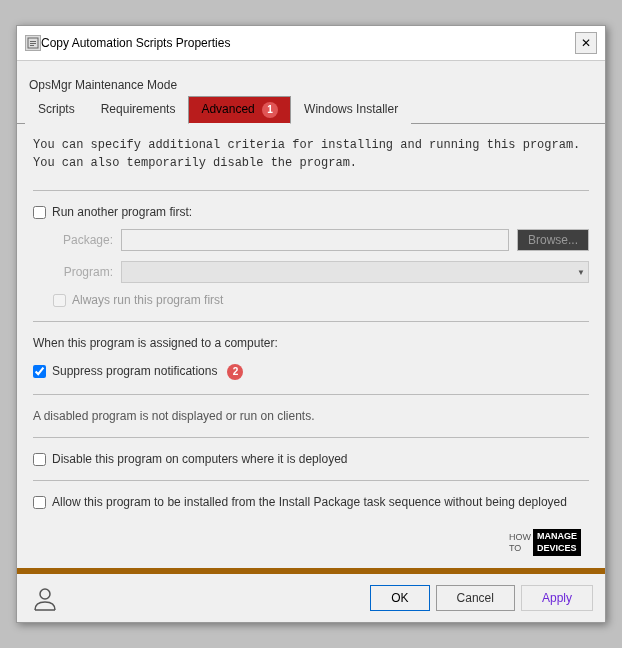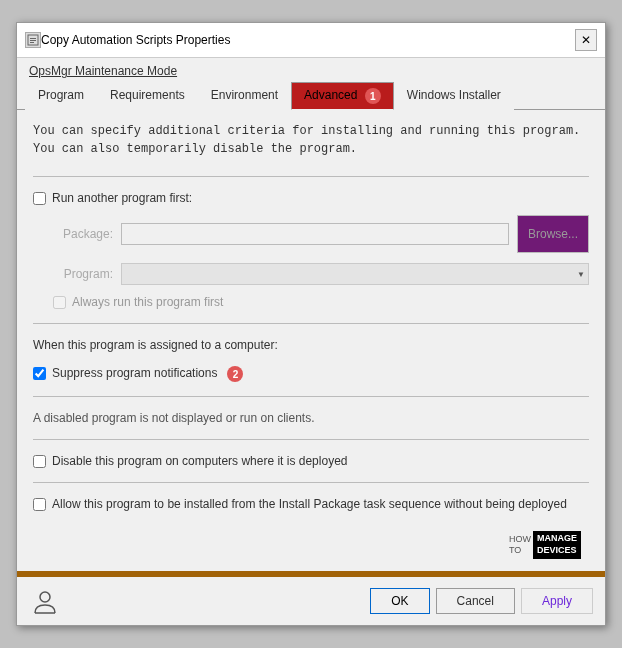--- a/index.html
+++ b/index.html
@@ -60,25 +60,24 @@
       justify-content: center;
       font-size: 12px;
     }
     .dialog-body {
       display: flex;
       flex-direction: column;
       flex: 1;
       padding: 0;
     }
     .subtitle-bar {
-      padding: 6px 12px 4px;
-      font-size: 12px;
-      color: #333;
-      background: #f0f0f0;
-      text-decoration: underline;
+      padding: 17px 12px 4px;
+      font-size: 12px;
+      color: #333;
+      background: #f0f0f0;
     }
     .tabs {
       display: flex;
       border-bottom: 1px solid #999;
       padding: 0 8px;
       background: #f0f0f0;
       position: relative;
     }
     .tab {
       padding: 5px 12px;
@@ -167,24 +166,24 @@
       background: #fff;
       padding: 0 4px;
       font-size: 12px;
       color: #333;
     }
     .form-input:disabled {
       background: #e8e8e8;
       color: #aaa;
     }
     .browse-btn {
-      height: 38px;
+      height: 22px;
       padding: 0 10px;
       border: 1px solid #bbb;
-      background: #701a75;
+      background: #404040;
       font-size: 12px;
       cursor: pointer;
       color: #999;
     }
     .form-select {
       flex: 1;
       height: 22px;
       border: 1px solid #bbb;
       background: #e0e0e0;
       padding: 0 4px;
@@ -344,27 +343,24 @@
     </div>
     <button class="close-btn">✕</button>
   </div>
 
   <div class="dialog-body">
 
     <div class="subtitle-bar">OpsMgr Maintenance Mode</div>
 
     <div class="tabs">
       <div class="tab">
-        <span>Program</span>
+        <span>Scripts</span>
       </div>
       <div class="tab">
         <span>Requirements</span>
-      </div>
-      <div class="tab">
-        <span>Environment</span>
       </div>
       <div class="tab active">
         <span>Advanced</span>
         <span class="tab-badge">1</span>
       </div>
       <div class="tab">
         <span>Windows Installer</span>
       </div>
     </div>
 

